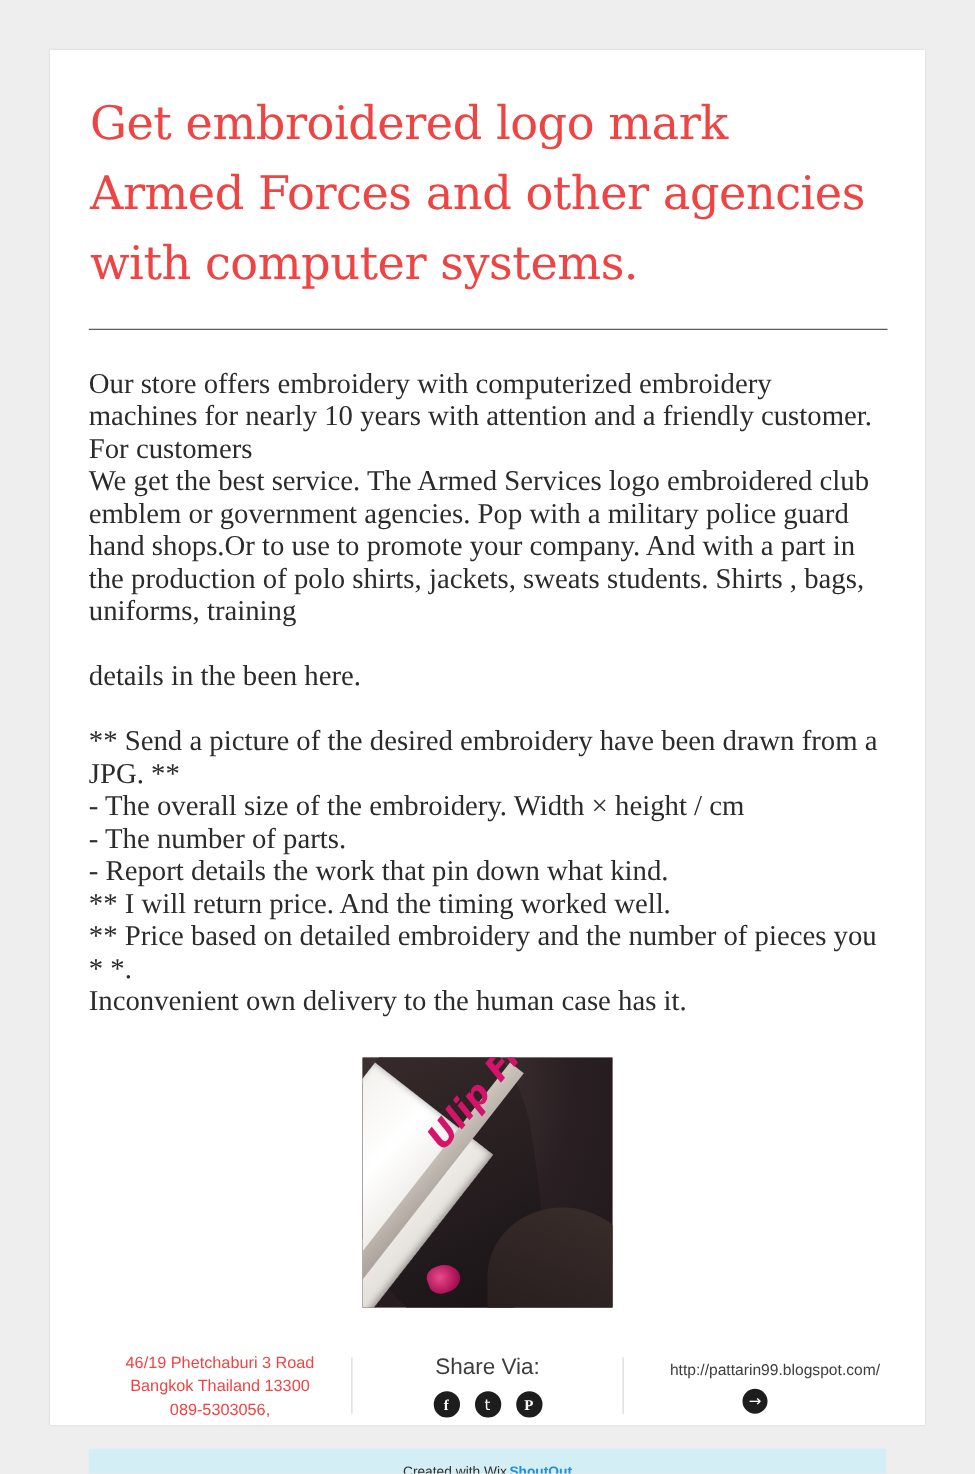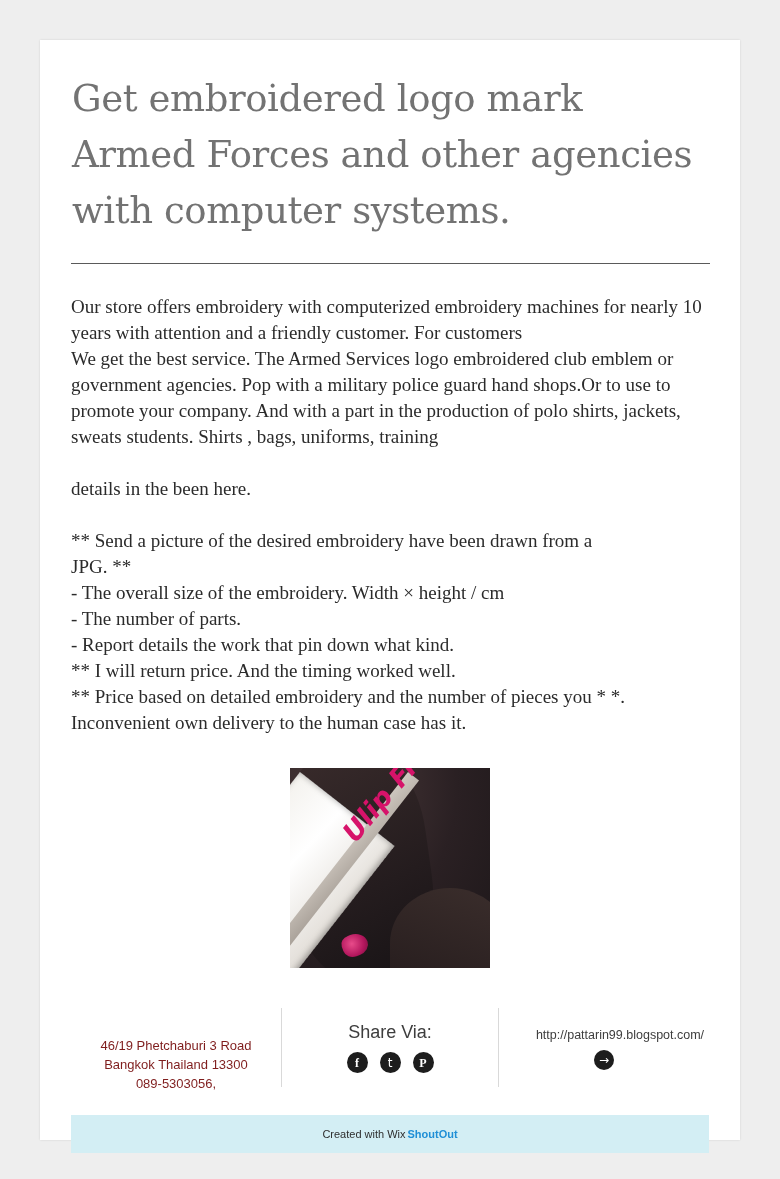--- a/index.html
+++ b/index.html
@@ -30,35 +30,35 @@
     position: absolute;
     left: 31px;
     top: 31px;
     width: 638px;
   }
   .title {
     font-family: "DejaVu Serif", serif;
     font-size: 37px;
     line-height: 56px;
     font-weight: 400;
-    color: #737373;
+    color: #ef4444;
     letter-spacing: -0.4px;
     margin: 0;
     padding: 0 0 0 1px;
     width: 632px;
   }
   .rule {
     margin-top: 24px;
     border-top: 1px solid #5a5a5a;
     width: 639px;
   }
   .body-text {
     margin-top: 30px;
     font-family: "Liberation Serif", serif;
-    font-size: 19px;
+    font-size: 23px;
     line-height: 26px;
     color: #2b2b2b;
     width: 636px;
   }
   .body-text p { margin: 0; }
   .spacer { height: 26px; }
 
   .photo-wrap {
     margin-top: 32px;
     display: flex;
@@ -151,23 +151,22 @@
   .footer-col {
     display: flex;
     flex-direction: column;
     align-items: center;
     justify-content: center;
   }
   .col-address {
     width: 210px;
     font-size: 13px;
     line-height: 19px;
-    color: #7f1d1d;
+    color: #ef4444;
     text-align: left;
-    margin-top: 34px;
   }
   .divider {
     width: 1px;
     background: #d9d9d9;
     margin: 6px 0;
   }
   .col-share {
     flex: 1;
     text-align: center;
   }

